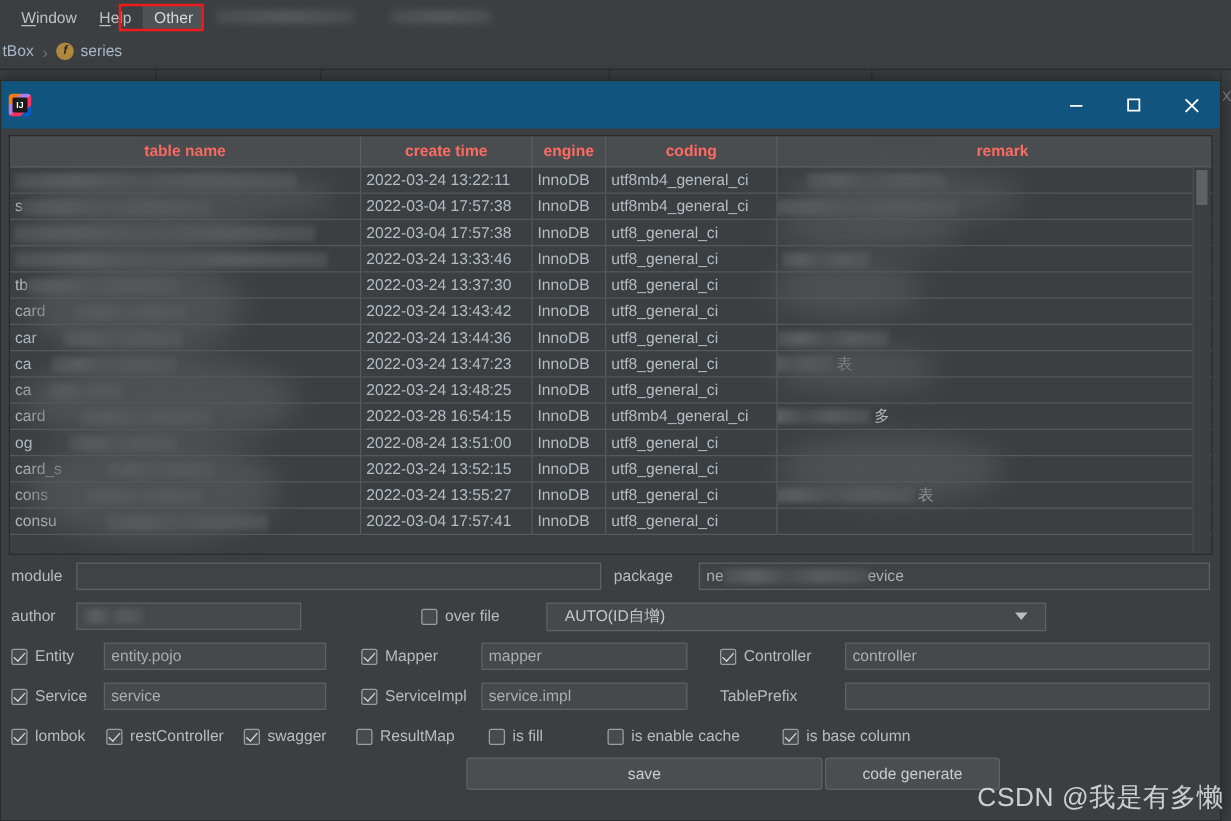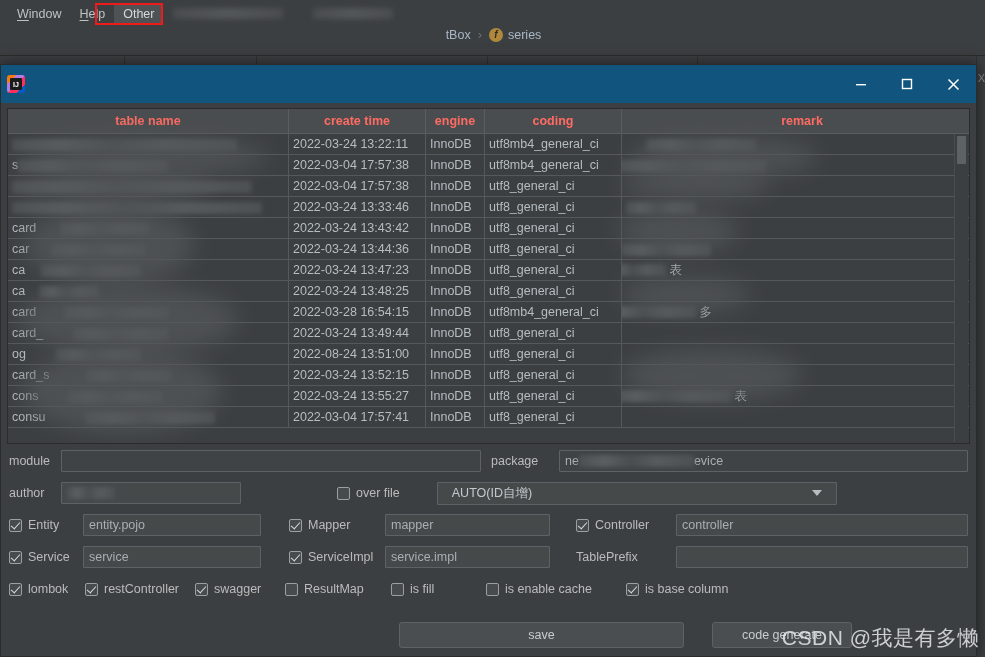--- a/index.html
+++ b/index.html
@@ -69,21 +69,20 @@
   
   .navbar {
     position: absolute;
     left: 0; top: 27px;
     width: 985px; height: 29px;
     background: #3c3f41;
     border-bottom: 1px solid #2b2b2b;
     display: flex;
     align-items: center;
     box-sizing: border-box;
-    flex-direction: column;
   }
   .crumb {
     display: flex;
     align-items: center;
     gap: 5px;
     padding-left: 2px;
     color: #a9b7c6;
     font-size: 12.5px;
   }
   .crumb-sep { color: #6d7072; font-size: 13px; padding: 0 2px; }
@@ -381,22 +380,22 @@
     width: 0; height: 0;
     border-left: 5px solid transparent;
     border-right: 5px solid transparent;
     border-top: 6px solid #b8bdc0;
   }
 
   
   .btnrow {
     display: flex;
     align-items: center;
-    gap: 28px;
-    padding: 4px 8px 8px 8px;
+    gap: 2px;
+    padding: 4px 8px 24px 8px;
     box-sizing: border-box;
     text-align: center;
   }
   .btn {
     height: 26px;
     border: 1px solid #5e6264;
     border-radius: 3px;
     background: #4a4e50;
     color: #c8cdd0;
     font-size: 12.5px;
@@ -543,20 +542,27 @@
               <td class="c-remark"></td>
             </tr>
             <tr>
               <td class="c-name"><span class="cnfrag"></span><span class="redact" style="width: 250px; margin-left: 0px;"></span></td>
               <td class="c-time">2022-03-24 13:33:46</td>
               <td class="c-engine">InnoDB</td>
               <td class="c-coding">utf8_general_ci</td>
               <td class="c-remark"><span class="redact" style="width: 70px; margin-left: 0px;"></span></td>
             </tr>
             <tr>
+              <td class="c-name"><span class="cnfrag">tb</span><span class="redact" style="width: 120px; margin-left: 0px;"></span></td>
+              <td class="c-time">2022-03-24 13:37:30</td>
+              <td class="c-engine">InnoDB</td>
+              <td class="c-coding">utf8_general_ci</td>
+              <td class="c-remark"></td>
+            </tr>
+            <tr>
               <td class="c-name"><span class="cnfrag">card</span><span class="redact" style="width: 90px; margin-left: 24px;"></span></td>
               <td class="c-time">2022-03-24 13:43:42</td>
               <td class="c-engine">InnoDB</td>
               <td class="c-coding">utf8_general_ci</td>
               <td class="c-remark"></td>
             </tr>
             <tr>
               <td class="c-name"><span class="cnfrag">car</span><span class="redact" style="width: 95px; margin-left: 22px;"></span></td>
               <td class="c-time">2022-03-24 13:44:36</td>
               <td class="c-engine">InnoDB</td>
@@ -576,27 +582,20 @@
               <td class="c-engine">InnoDB</td>
               <td class="c-coding">utf8_general_ci</td>
               <td class="c-remark"></td>
             </tr>
             <tr>
               <td class="c-name"><span class="cnfrag">card</span><span class="redact" style="width: 105px; margin-left: 28px;"></span></td>
               <td class="c-time">2022-03-28 16:54:15</td>
               <td class="c-engine">InnoDB</td>
               <td class="c-coding">utf8mb4_general_ci</td>
               <td class="c-remark"><span class="redact" style="width: 95px; margin-left: -25px;"></span><span class="cnfrag"> 多</span></td>
-            </tr>
-            <tr>
-              <td class="c-name"><span class="cnfrag">card_</span><span class="redact" style="width: 95px; margin-left: 30px;"></span></td>
-              <td class="c-time">2022-03-24 13:49:44</td>
-              <td class="c-engine">InnoDB</td>
-              <td class="c-coding">utf8_general_ci</td>
-              <td class="c-remark"></td>
             </tr>
             <tr>
               <td class="c-name"><span class="cnfrag">og</span><span class="redact" style="width: 85px; margin-left: 30px;"></span></td>
               <td class="c-time">2022-08-24 13:51:00</td>
               <td class="c-engine">InnoDB</td>
               <td class="c-coding">utf8_general_ci</td>
               <td class="c-remark"></td>
             </tr>
             <tr>
               <td class="c-name"><span class="cnfrag">card_s</span><span class="redact" style="width: 85px; margin-left: 36px;"></span></td>

